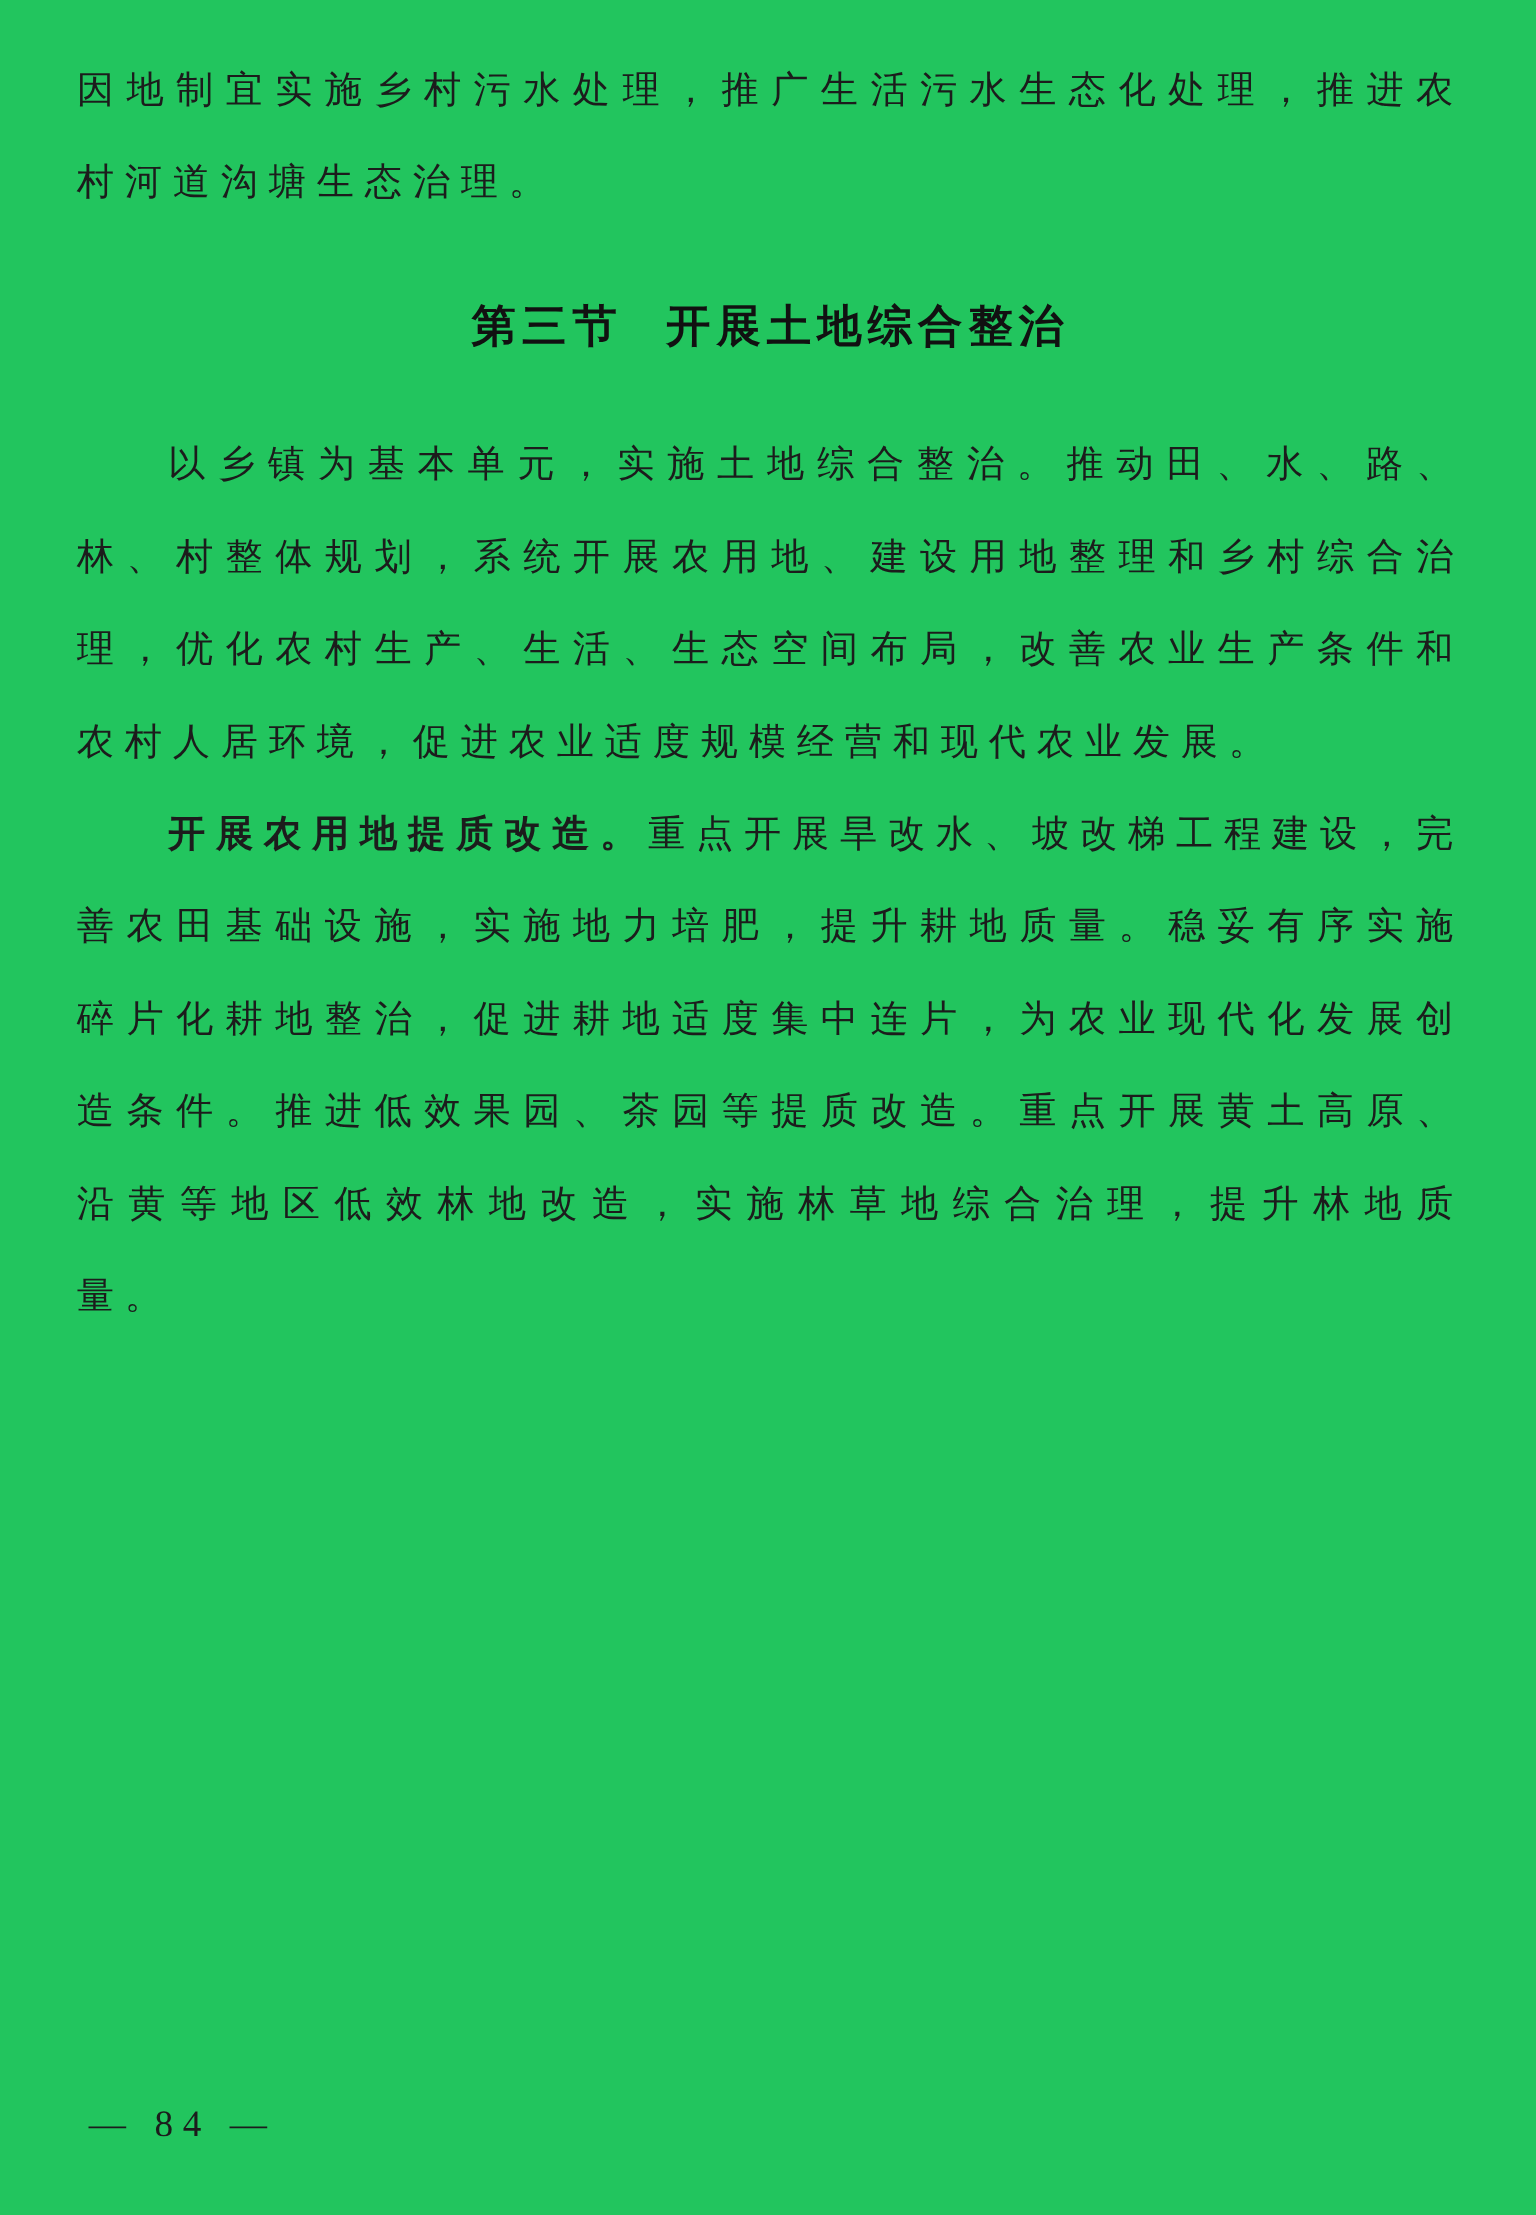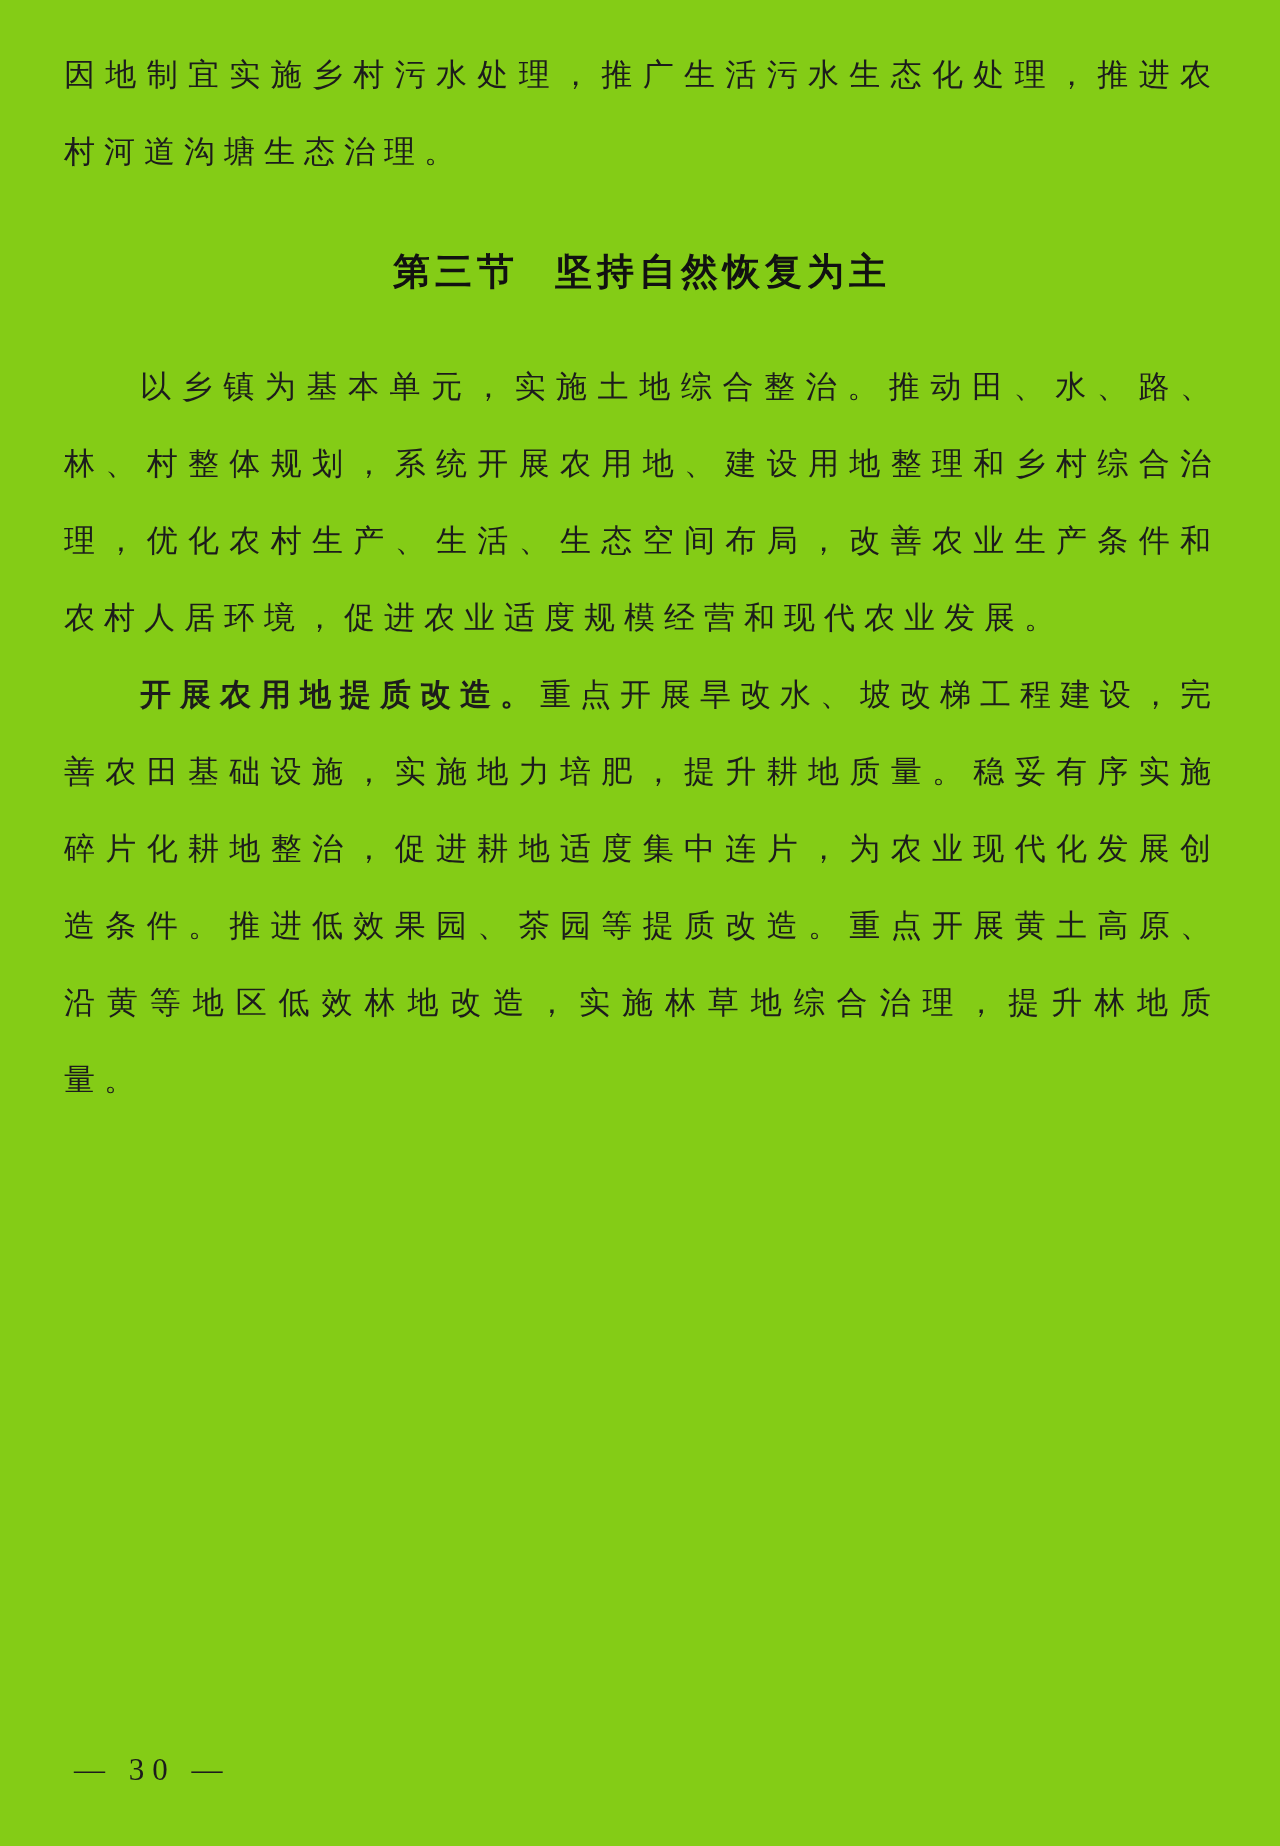--- a/index.html
+++ b/index.html
@@ -4,21 +4,21 @@
 <style>
   html, body {
     margin: 0;
     padding: 0;
     background: #ffffff;
   }
   .page {
     position: relative;
     width: 1280px;
     height: 1846px;
-    background: #84cc16;
+    background: #22c55e;
     box-sizing: border-box;
     overflow: hidden;
     font-family: "Liberation Serif", "DejaVu Serif", serif;
     color: #1c1c1c;
   }
   .text-block {
     position: absolute;
     top: 36px;
     left: 64px;
     right: 60px;
@@ -62,23 +62,23 @@
 </style>
 </head>
 <body>
 
 <div class="page">
   <div class="text-block">
 
     <p class="para"><span class="lead"></span><span>因地制宜实施乡村污水处理，推广生活污水生态化处理，推进农村河道沟塘生态治理。</span></p>
 
 
-    <h2 class="section-heading"><span class="heading-number">第三节</span><span>坚持自然恢复为主</span></h2>
+    <h2 class="section-heading"><span class="heading-number">第三节</span><span>开展土地综合整治</span></h2>
 
     <p class="para indent"><span class="lead"></span><span>以乡镇为基本单元，实施土地综合整治。推动田、水、路、林、村整体规划，系统开展农用地、建设用地整理和乡村综合治理，优化农村生产、生活、生态空间布局，改善农业生产条件和农村人居环境，促进农业适度规模经营和现代农业发展。</span></p>
 
     <p class="para indent"><span class="lead">开展农用地提质改造。</span><span>重点开展旱改水、坡改梯工程建设，完善农田基础设施，实施地力培肥，提升耕地质量。稳妥有序实施碎片化耕地整治，促进耕地适度集中连片，为农业现代化发展创造条件。推进低效果园、茶园等提质改造。重点开展黄土高原、沿黄等地区低效林地改造，实施林草地综合治理，提升林地质量。</span></p>
 
 
   </div>
 
-  <div class="footer"><span>— 30 —</span></div>
+  <div class="footer"><span>— 84 —</span></div>
 </div>
 
 </body></html>

